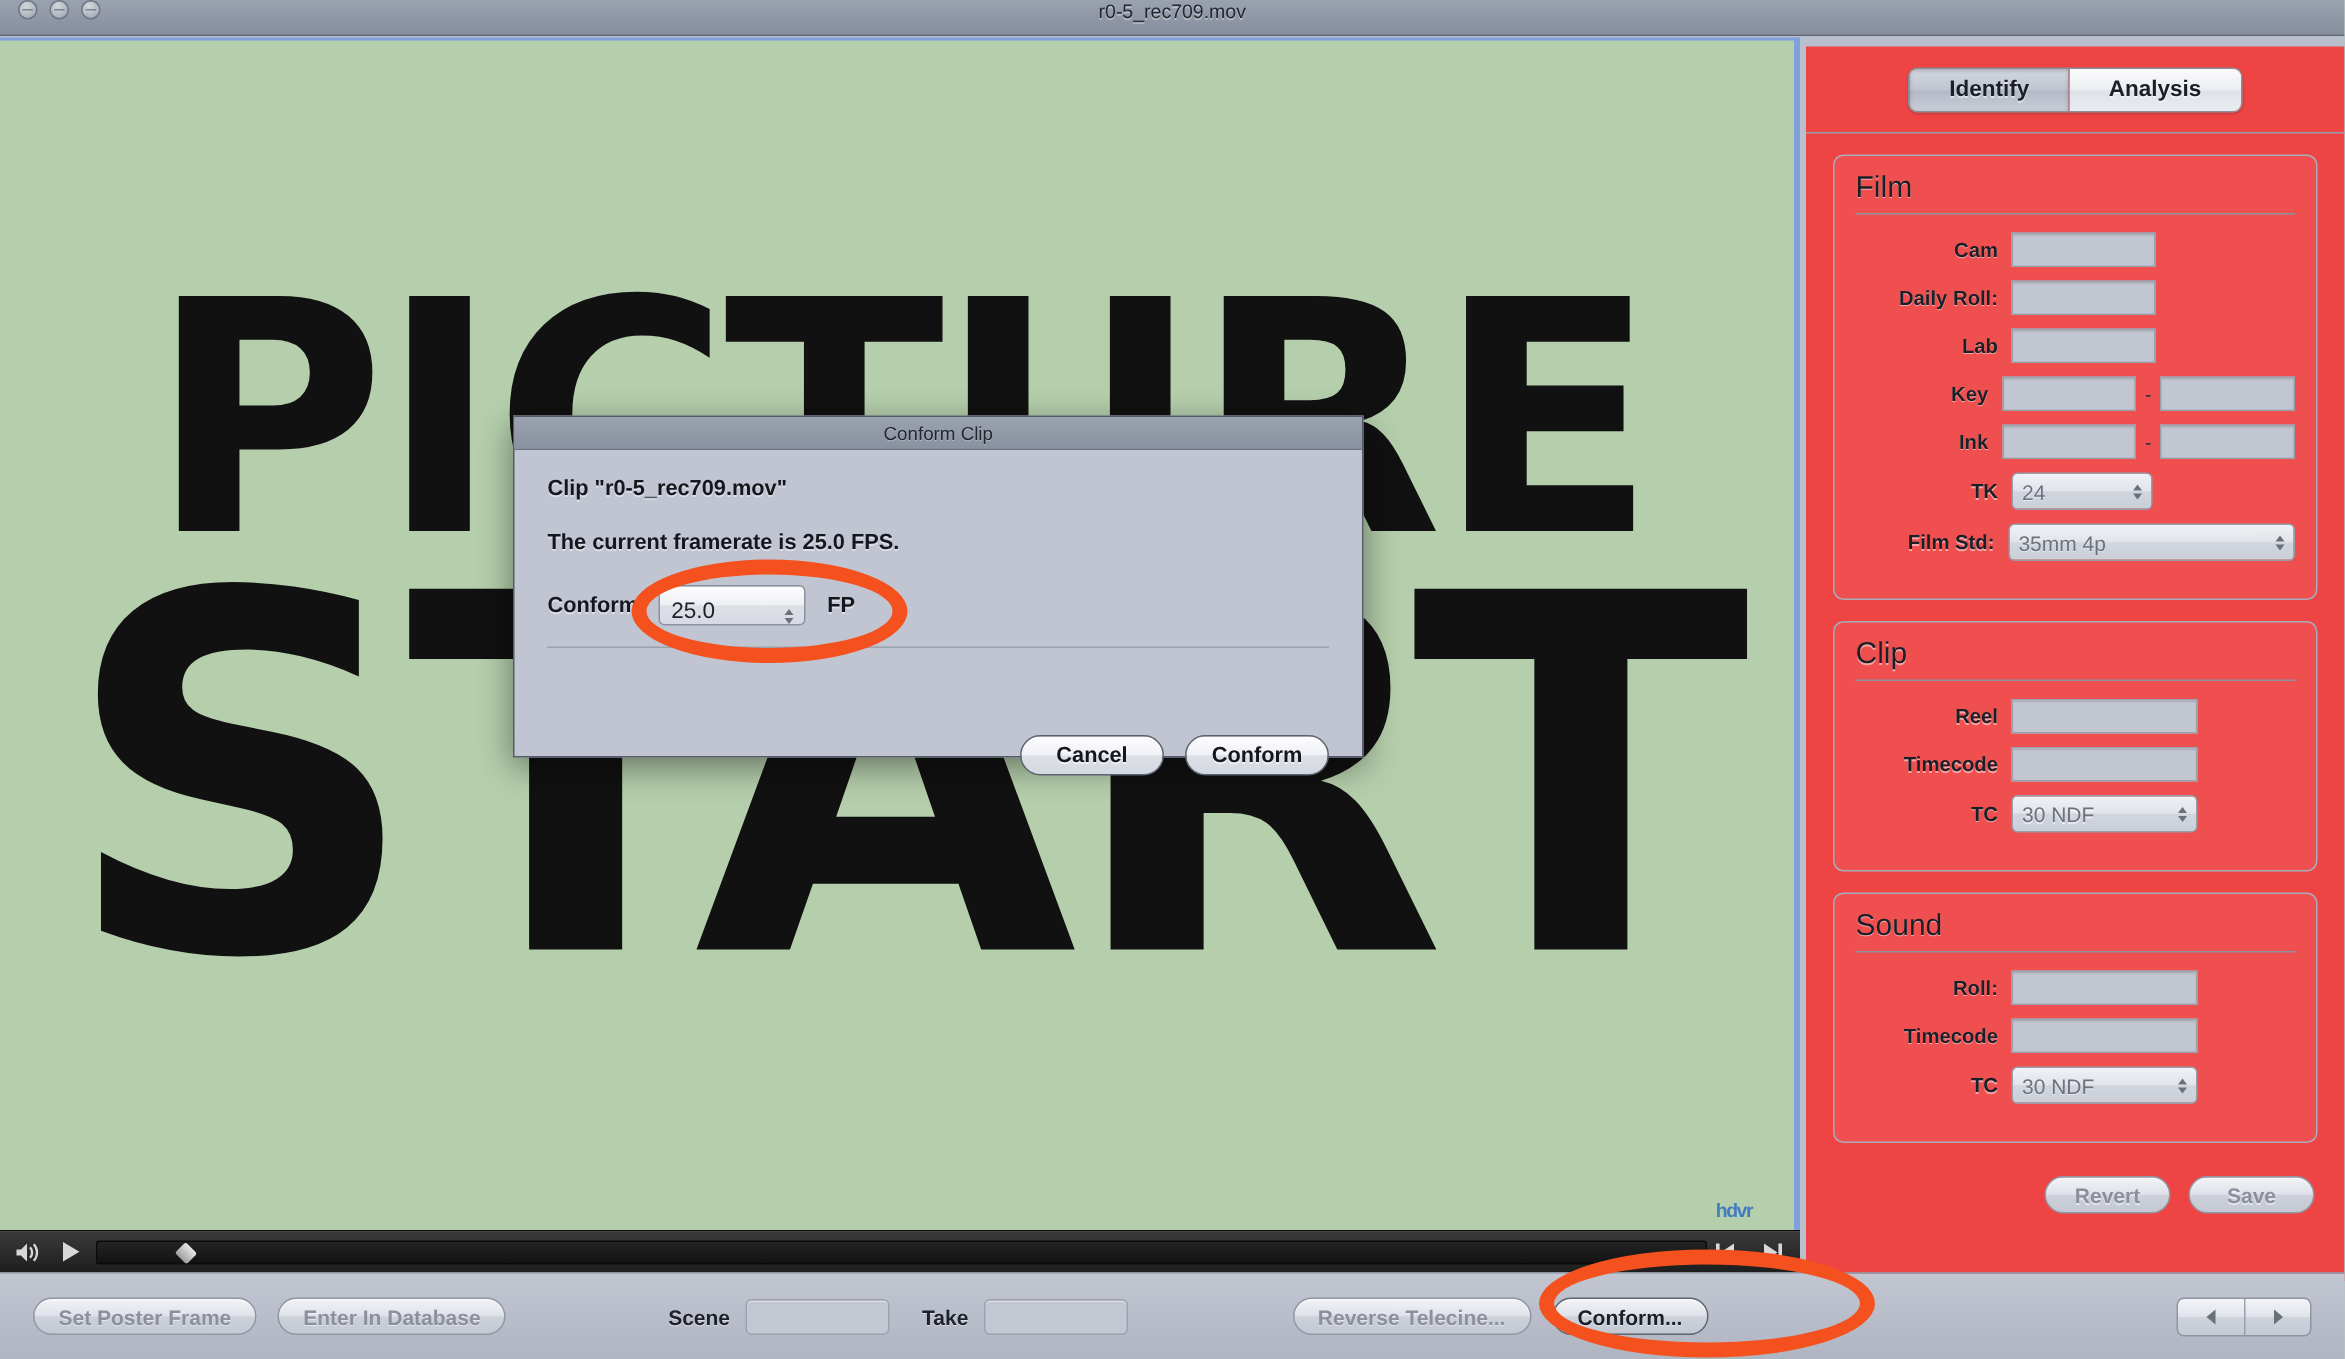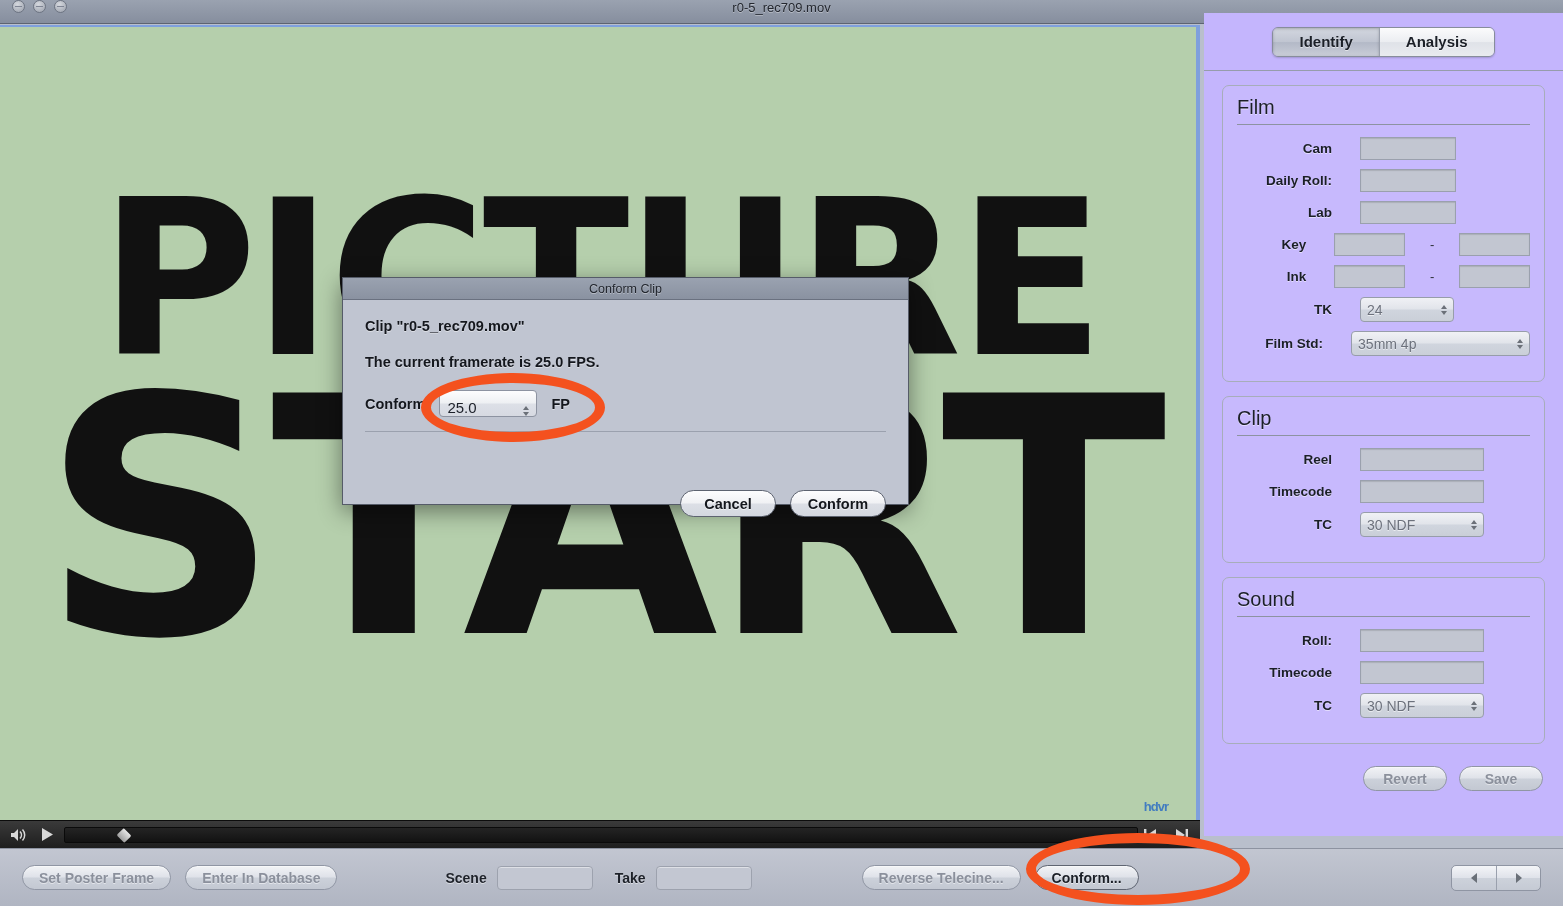--- a/index.html
+++ b/index.html
@@ -108,22 +108,22 @@
     overflow: hidden;
     background: linear-gradient(#f4f5f8 0%, #e0e3ea 48%, #cdd2db 52%, #c5cad4 100%);
   }
   .seg div {
     width: 44px; display: flex; align-items: center; justify-content: center;
   }
   .seg div + div { border-left: 1px solid #9aa0ad; }
 
   
   .sidebar {
-    position: absolute; left: 1204px; top: 13px; width: 359px; height: 823px;
-    background: #c4b5fd;
+    position: absolute; left: 1204px; top: 31px; width: 359px; height: 823px;
+    background: #ef4444;
   }
   .tabhost {
     height: 58px; display: flex; align-items: center; justify-content: center;
     border-bottom: 1px solid #969cab;
   }
   .tabs {
     display: flex; height: 30px; border: 1px solid #878d9b; border-radius: 6px;
     overflow: hidden; box-shadow: 0 1px 2px rgba(0,0,0,.18);
   }
   .tab {
@@ -140,21 +140,21 @@
 
   .group {
     margin: 14px 18px 0; border: 1px solid #a7adba; border-radius: 7px;
     padding: 10px 14px 16px; background: rgba(255,255,255,.06);
   }
   .group > h3 {
     font-size: 20px; font-weight: 400; color: #1b1f27; margin-bottom: 5px;
     text-shadow: 0 1px 0 rgba(255,255,255,.5);
   }
   .rule { height: 1px; background: #8d93a1; margin-bottom: 12px; }
-  .row { display: flex; align-items: center; margin-bottom: 9px; gap: 19px; }
+  .row { display: flex; align-items: center; margin-bottom: 9px; }
   .row .rl {
     width: 104px; text-align: right; padding-right: 9px;
     font-size: 13.5px; font-weight: 700; color: #1b1f27;
     text-shadow: 0 1px 0 rgba(255,255,255,.5);
   }
   .tf {
     height: 23px; border: 1px solid #9aa0ad; background: #c2c6d1;
     box-shadow: 0 1px 1px rgba(0,0,0,.12) inset;
   }
   .tf.w96 { width: 96px; }

